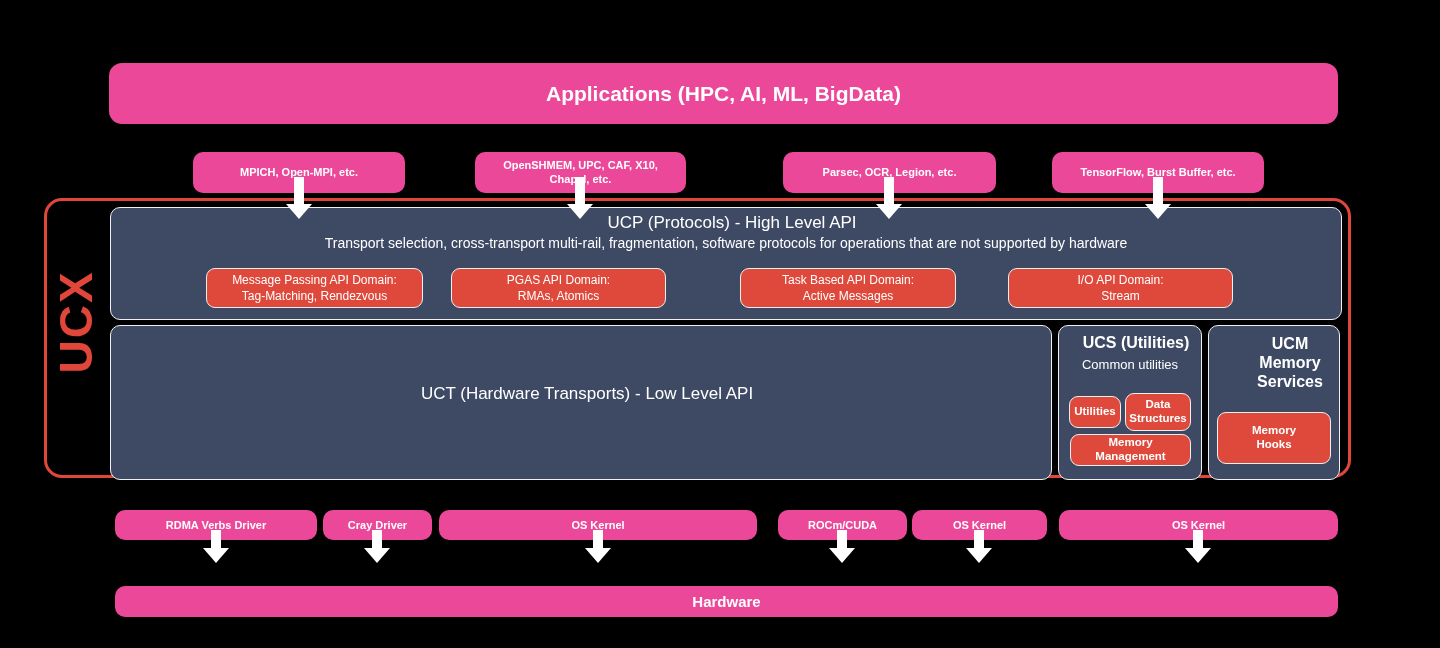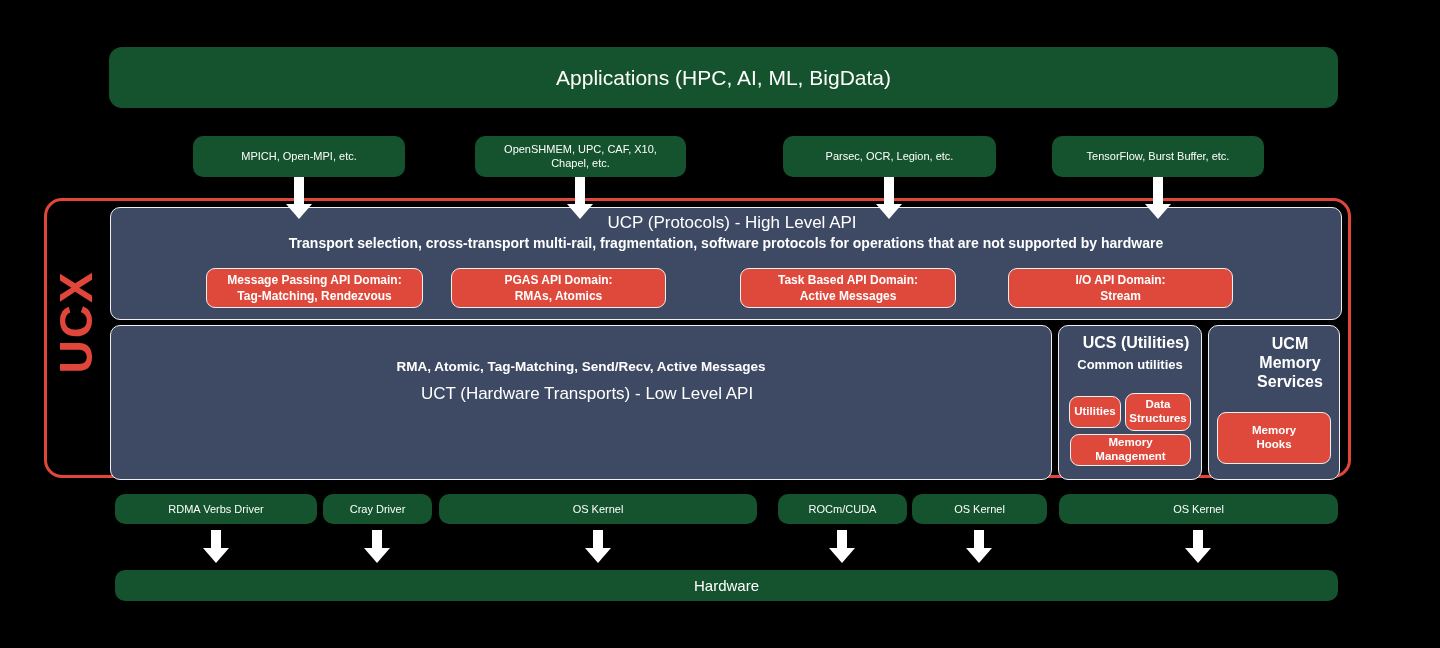--- a/index.html
+++ b/index.html
@@ -1,35 +1,35 @@
 <!DOCTYPE html>
 <html><head>
 <meta charset="utf-8">
 <style>
   html,body{margin:0;padding:0;background:#000;}
   #stage{position:relative;width:1440px;height:648px;background:#000;overflow:hidden;
          font-family:"Liberation Sans","DejaVu Sans",sans-serif;color:#fff;}
   .pre{white-space:pre-line;}
 
   
-  .bar-gray{position:absolute;background:#14532d;border-radius:10px;display:flex;
-            align-items:center;justify-content:center;text-align:center;color:#fff;font-weight:normal;}
+  .bar-gray{position:absolute;background:#ec4899;border-radius:10px;display:flex;
+            align-items:center;justify-content:center;text-align:center;color:#fff;font-weight:bold;margin-top:16px;}
   .apps-bar{left:109px;top:47px;width:1229px;height:61px;font-size:21px;border-radius:13px;}
   .app-box{top:136px;height:41px;font-size:11px;line-height:1.25;}
   .driver-bar{top:494px;height:30px;font-size:11px;}
   .hw-bar{left:115px;top:570px;width:1223px;height:31px;font-size:15px;}
 
   
   .box-navy{position:absolute;background:#3e4a64;border:1.5px solid #f0f0f0;border-radius:10px;}
   .layer-title{position:absolute;left:12px;right:0;text-align:center;font-size:17px;font-weight:400;}
-  .layer-sub{position:absolute;left:0;right:0;text-align:center;font-size:14px;font-weight:bold;}
+  .layer-sub{position:absolute;left:0;right:0;text-align:center;font-size:14px;font-weight:normal;}
 
   
   .box-red{position:absolute;background:#de493c;border:1.5px solid #f0f0f0;border-radius:9px;}
-  .domain-box{top:268px;height:38px;font-size:12px;font-weight:bold;line-height:1.35;
+  .domain-box{top:268px;height:38px;font-size:12px;font-weight:normal;line-height:1.35;
               display:flex;align-items:center;justify-content:center;text-align:center;}
   .chip-red{position:absolute;background:#de493c;border:1.5px solid #f0f0f0;border-radius:9px;
             color:#fff;font-weight:bold;font-size:11.5px;display:flex;align-items:center;
             justify-content:center;text-align:center;line-height:1.2;}
 
   
   .ucx-frame{position:absolute;left:44px;top:198px;width:1307px;height:280px;
              border:3px solid #e0463a;border-radius:18px;box-sizing:border-box;}
   .ucx-label{position:absolute;left:76px;top:322px;transform:translate(-50%,-50%) rotate(-90deg);
              color:#e0463a;font-size:46px;font-weight:bold;letter-spacing:2px;}
@@ -85,21 +85,20 @@
 Tag-Matching, Rendezvous</div>
   <div class="box-red domain-box pre z2" style="left:451px;width:213px;">PGAS API Domain:
 RMAs, Atomics</div>
   <div class="box-red domain-box pre z2" style="left:740px;width:214px;">Task Based API Domain:
 Active Messages</div>
   <div class="box-red domain-box pre z2" style="left:1008px;width:223px;">I/O API Domain:
 Stream</div>
 
   <div class="box-navy z1" style="left:110px;top:325px;width:940px;height:153px;">
     <div class="layer-title" style="top:10px;margin-top:48px;">UCT (Hardware Transports) - Low Level API</div>
-    <div class="layer-sub" style="top:33px;font-size:13.5px;">RMA, Atomic, Tag-Matching, Send/Recv, Active Messages</div>
 
   </div>
 
   <div class="box-navy z1" style="left:1058px;top:325px;width:142px;height:153px;">
     <div class="layer-title" style="top:8px;font-size:16px;font-weight:bold;">UCS (Utilities)</div>
     <div class="layer-sub" style="top:31px;font-size:13px;">Common utilities</div>
     <div class="chip-red" style="left:10px;top:70px;width:50px;height:30px;">Utilities</div>
     <div class="chip-red pre" style="left:66px;top:67px;width:64px;height:36px;">Data
 Structures</div>
     <div class="chip-red pre" style="left:11px;top:108px;width:119px;height:30px;">Memory

